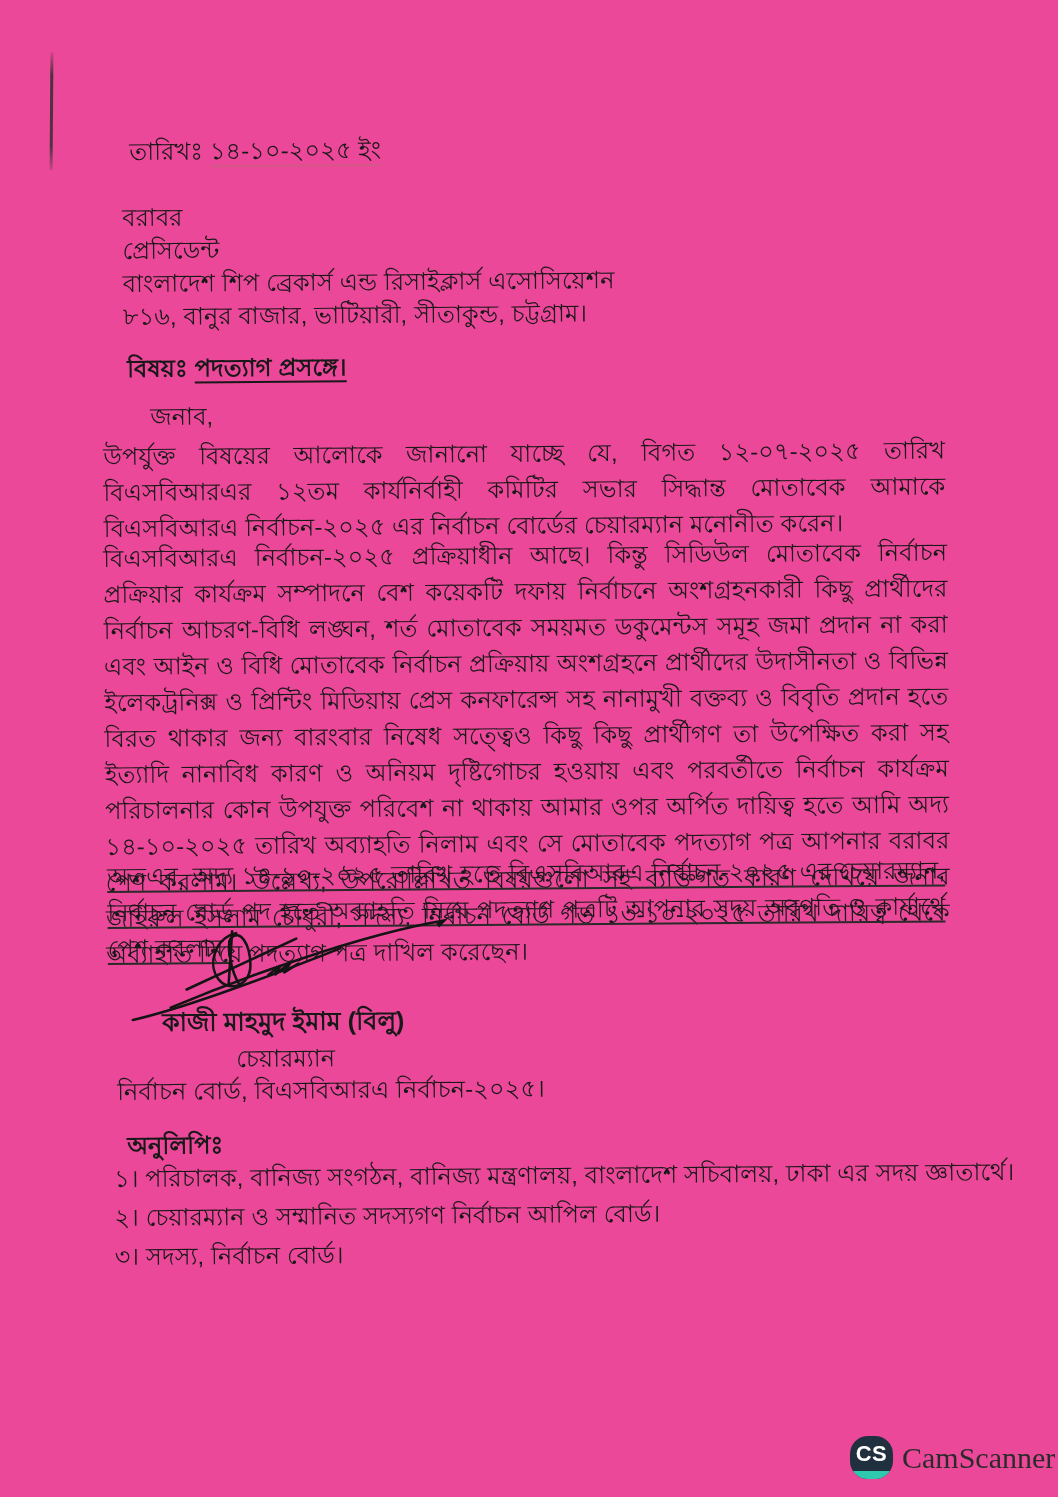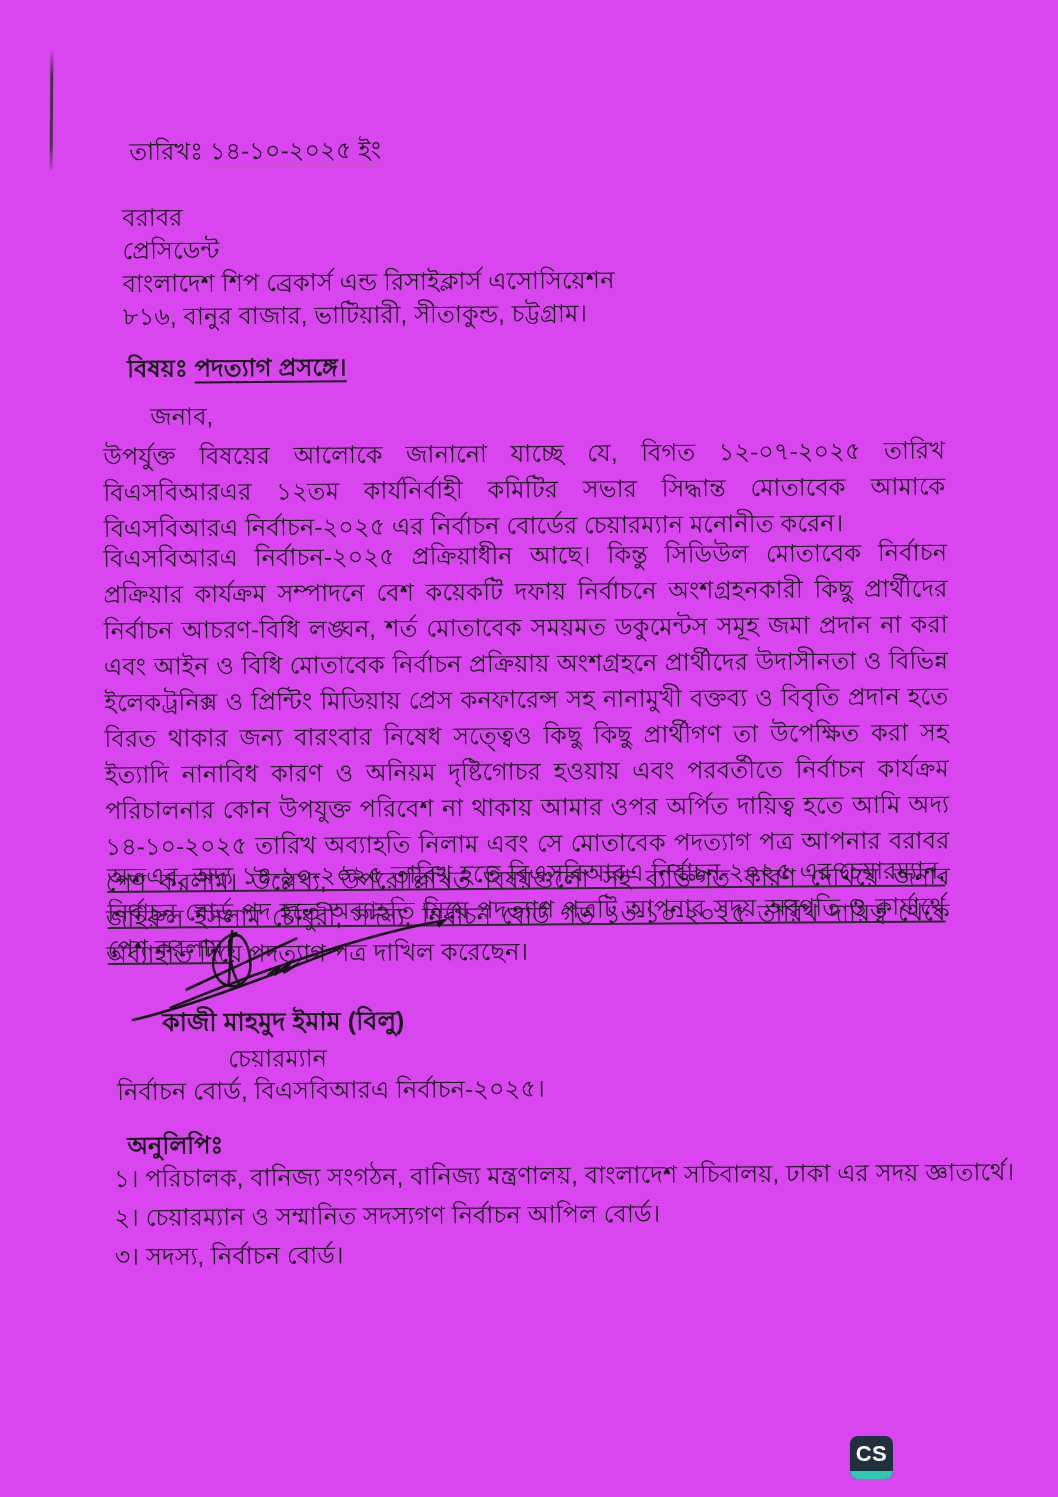--- a/index.html
+++ b/index.html
@@ -4,21 +4,21 @@
 <style>
   html,body{margin:0;padding:0;}
   body{
     width:1058px;height:1497px;
     background:#ffffff;
     position:relative;
     overflow:hidden;
     font-family:"Liberation Sans","DejaVu Sans",sans-serif;
     color:#1b1b1b;
   }
-  .scan-page{position:absolute;inset:0;background:#d946ef;}
+  .scan-page{position:absolute;inset:0;background:#ec4899;}
   
   .artifact-line{
     position:absolute;left:50px;top:52px;width:3px;height:118px;
     background:linear-gradient(to bottom, rgba(60,60,60,.15), rgba(45,45,45,.85) 20%, rgba(45,45,45,.8) 80%, rgba(60,60,60,.2));
     transform:rotate(0.4deg);
   }
   .blk{position:absolute;transform:rotate(-0.45deg);transform-origin:left top;}
   .bn{font-size:24px;line-height:36px;color:#181818;font-weight:500;letter-spacing:.1px;}
   .date-line{left:129px;top:134px;}
   .date-value{border-bottom:2px solid rgba(170,120,100,.35);padding-bottom:1px;}
@@ -29,28 +29,28 @@
   .subject .lbl{font-weight:600;}
   .greeting{left:130px;top:399px;margin-left:20px;}
   .para{margin:0;text-align:justify;}
   .para1{left:103px;top:439px;width:842px;}
   .para2{left:103px;top:541px;width:844px;}
   .para3{left:107px;top:859px;width:838px;
     text-decoration:underline;text-decoration-thickness:1.8px;text-underline-offset:6px;
     text-decoration-color:#2a2a2a;}
   .sig-svg{left:128px;top:912px;}
   .sig-name{left:162px;top:1004px;font-weight:700;font-size:25px;}
-  .sig-title{left:228px;top:1041px;}
+  .sig-title{left:236px;top:1041px;}
   .sig-org{left:117px;top:1074px;}
   .cc-label{left:114px;top:1128px;font-weight:600;margin-left:13px;}
   .cc-items{left:114px;top:1159px;line-height:39px;}
   .cc-items div{white-space:nowrap;}
   
   .watermark{position:absolute;left:850px;top:1436px;display:flex;align-items:center;}
-  .cs-badge{width:43px;height:43px;border-radius:8px;position:relative;overflow:hidden;flex:0 0 auto;}
+  .cs-badge{width:43px;height:43px;border-radius:18px;position:relative;overflow:hidden;flex:0 0 auto;}
   .cs-top{position:absolute;inset:0;}
   .cs-letters{position:absolute;left:0;right:0;top:1px;bottom:8px;display:flex;align-items:center;justify-content:center;
     color:#ffffff;font-weight:700;font-size:22px;font-family:"Liberation Sans",sans-serif;letter-spacing:.5px;}
   .cs-strip{position:absolute;left:0;right:0;bottom:0;height:8px;}
   .cs-brand{margin-left:9px;font-family:"Liberation Serif","DejaVu Serif",serif;font-size:30px;color:#2b2b2b;line-height:43px;}
   .sig-path{fill:none;stroke:#141414;stroke-width:2.6;stroke-linecap:round;}
 </style>
 </head>
 <body>
 
@@ -101,15 +101,16 @@
     <div>২। চেয়ারম্যান ও সম্মানিত সদস্যগণ নির্বাচন আপিল বোর্ড।</div>
     <div>৩। সদস্য, নির্বাচন বোর্ড।</div>
   </div>
 
   <div class="watermark">
     <div class="cs-badge">
       <div class="cs-top" style="background: rgb(32, 48, 63);"></div>
       <div class="cs-letters">CS</div>
       <div class="cs-strip" style="background: rgb(46, 201, 174);"></div>
     </div>
+    <div class="cs-brand">CamScanner</div>
   </div>
 
 </div>
 
 </body></html>

